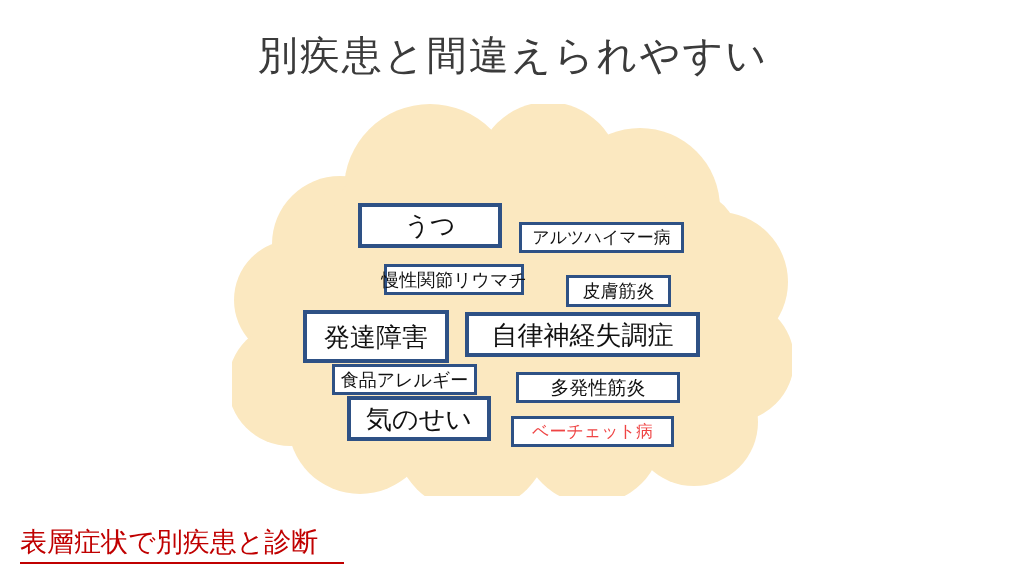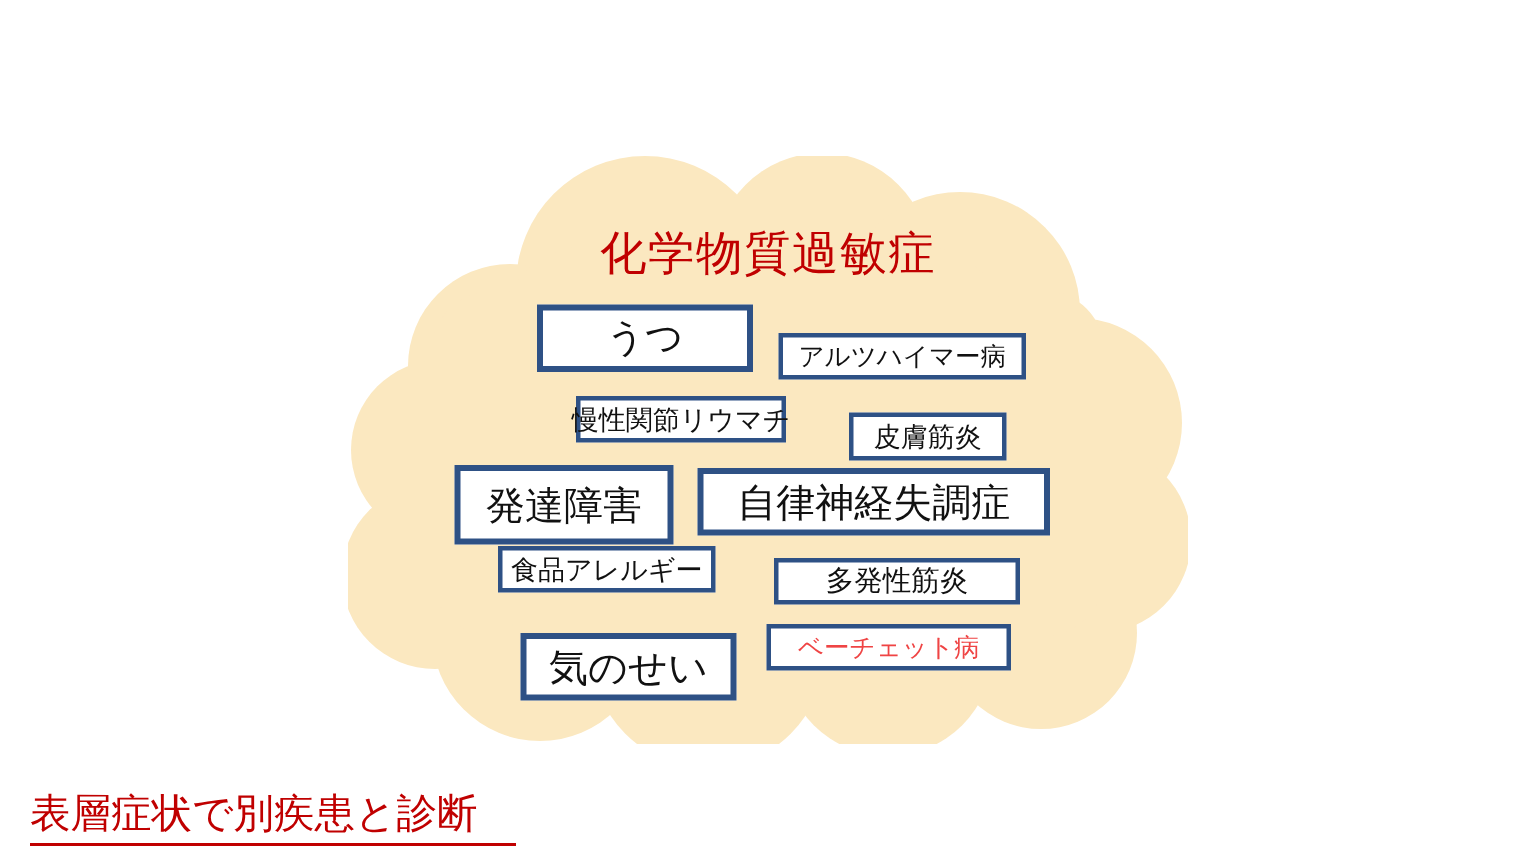--- a/index.html
+++ b/index.html
@@ -104,20 +104,21 @@
   }
   #caption-rest {
     color: #101010;
   }
 </style>
 </head>
 <body>
 
 <div id="slide" style="background: rgb(255, 255, 255);">
 
+  <div id="slide-title" style="color: rgb(59, 59, 59);">別疾患と間違えられやすい</div>
 
   <div id="cloud-wrap">
     <svg id="cloud-svg" viewBox="0 0 560 392" xmlns="http://www.w3.org/2000/svg">
       <g id="cloud-lobes" fill="#fbe8c0" stroke="none">
 
         <circle cx="198" cy="86" r="86" fill="#fbe8c0"></circle>
         <circle cx="316" cy="70" r="72" fill="#fbe8c0"></circle>
         <circle cx="408" cy="104" r="80" fill="#fbe8c0"></circle>
         <circle cx="108" cy="140" r="68" fill="#fbe8c0"></circle>
 
@@ -130,32 +131,31 @@
         <circle cx="240" cy="330" r="78" fill="#fbe8c0"></circle>
         <circle cx="360" cy="330" r="70" fill="#fbe8c0"></circle>
         <circle cx="462" cy="318" r="64" fill="#fbe8c0"></circle>
 
         <rect x="56" y="90" width="448" height="230" rx="40" fill="#fbe8c0"></rect>
         <rect x="100" y="60" width="340" height="280" rx="60" fill="#fbe8c0"></rect>
       </g>
     </svg>
   </div>
 
-  <div id="cloud-heading" style="color: rgb(192, 0, 0);">化学物質過敏症</div>
 
   <div id="boxes-layer">
       <div class="dbox big" style="left: 358px; top: 203px; width: 144px; height: 45px; font-size: 25px; border-color: rgb(46, 81, 133); background: rgb(255, 255, 255); color: rgb(17, 17, 17);">うつ</div>
       <div class="dbox small" style="left: 519px; top: 222px; width: 165px; height: 31px; font-size: 17px; border-color: rgb(46, 81, 133); background: rgb(255, 255, 255); color: rgb(17, 17, 17);">アルツハイマー病</div>
       <div class="dbox small" style="left: 384px; top: 264px; width: 140px; height: 31px; font-size: 18px; border-color: rgb(46, 81, 133); background: rgb(255, 255, 255); color: rgb(17, 17, 17);">慢性関節リウマチ</div>
       <div class="dbox small" style="left: 566px; top: 275px; width: 105px; height: 32px; font-size: 18px; border-color: rgb(46, 81, 133); background: rgb(255, 255, 255); color: rgb(17, 17, 17);">皮膚筋炎</div>
       <div class="dbox big" style="left: 303px; top: 310px; width: 146px; height: 53px; font-size: 26px; border-color: rgb(46, 81, 133); background: rgb(255, 255, 255); color: rgb(17, 17, 17);">発達障害</div>
       <div class="dbox big" style="left: 465px; top: 312px; width: 235px; height: 45px; font-size: 26px; border-color: rgb(46, 81, 133); background: rgb(255, 255, 255); color: rgb(17, 17, 17);">自律神経失調症</div>
       <div class="dbox small" style="left: 332px; top: 364px; width: 145px; height: 31px; font-size: 18px; border-color: rgb(46, 81, 133); background: rgb(255, 255, 255); color: rgb(17, 17, 17);">食品アレルギー</div>
       <div class="dbox small" style="left: 516px; top: 372px; width: 164px; height: 31px; font-size: 19px; border-color: rgb(46, 81, 133); background: rgb(255, 255, 255); color: rgb(17, 17, 17);">多発性筋炎</div>
-      <div class="dbox big" style="left: 347px; top: 422px; width: 144px; height: 45px; font-size: 26px; border-color: rgb(46, 81, 133); background: rgb(255, 255, 255); color: rgb(17, 17, 17);">気のせい</div>
+      <div class="dbox big" style="left: 347px; top: 396px; width: 144px; height: 45px; font-size: 26px; border-color: rgb(46, 81, 133); background: rgb(255, 255, 255); color: rgb(17, 17, 17);">気のせい</div>
       <div class="dbox small" style="left: 511px; top: 416px; width: 163px; height: 31px; font-size: 17px; border-color: rgb(46, 81, 133); background: rgb(255, 255, 255); color: #ef4444;">ベーチェット病</div>
     </div>
 
   <div id="caption">
     <span id="caption-red" style="color: rgb(192, 0, 0); border-bottom-color: rgb(192, 0, 0);">表層症状で別疾患と診断</span>
     <span id="caption-arrow">→</span>
   </div>
 
 </div>
 

